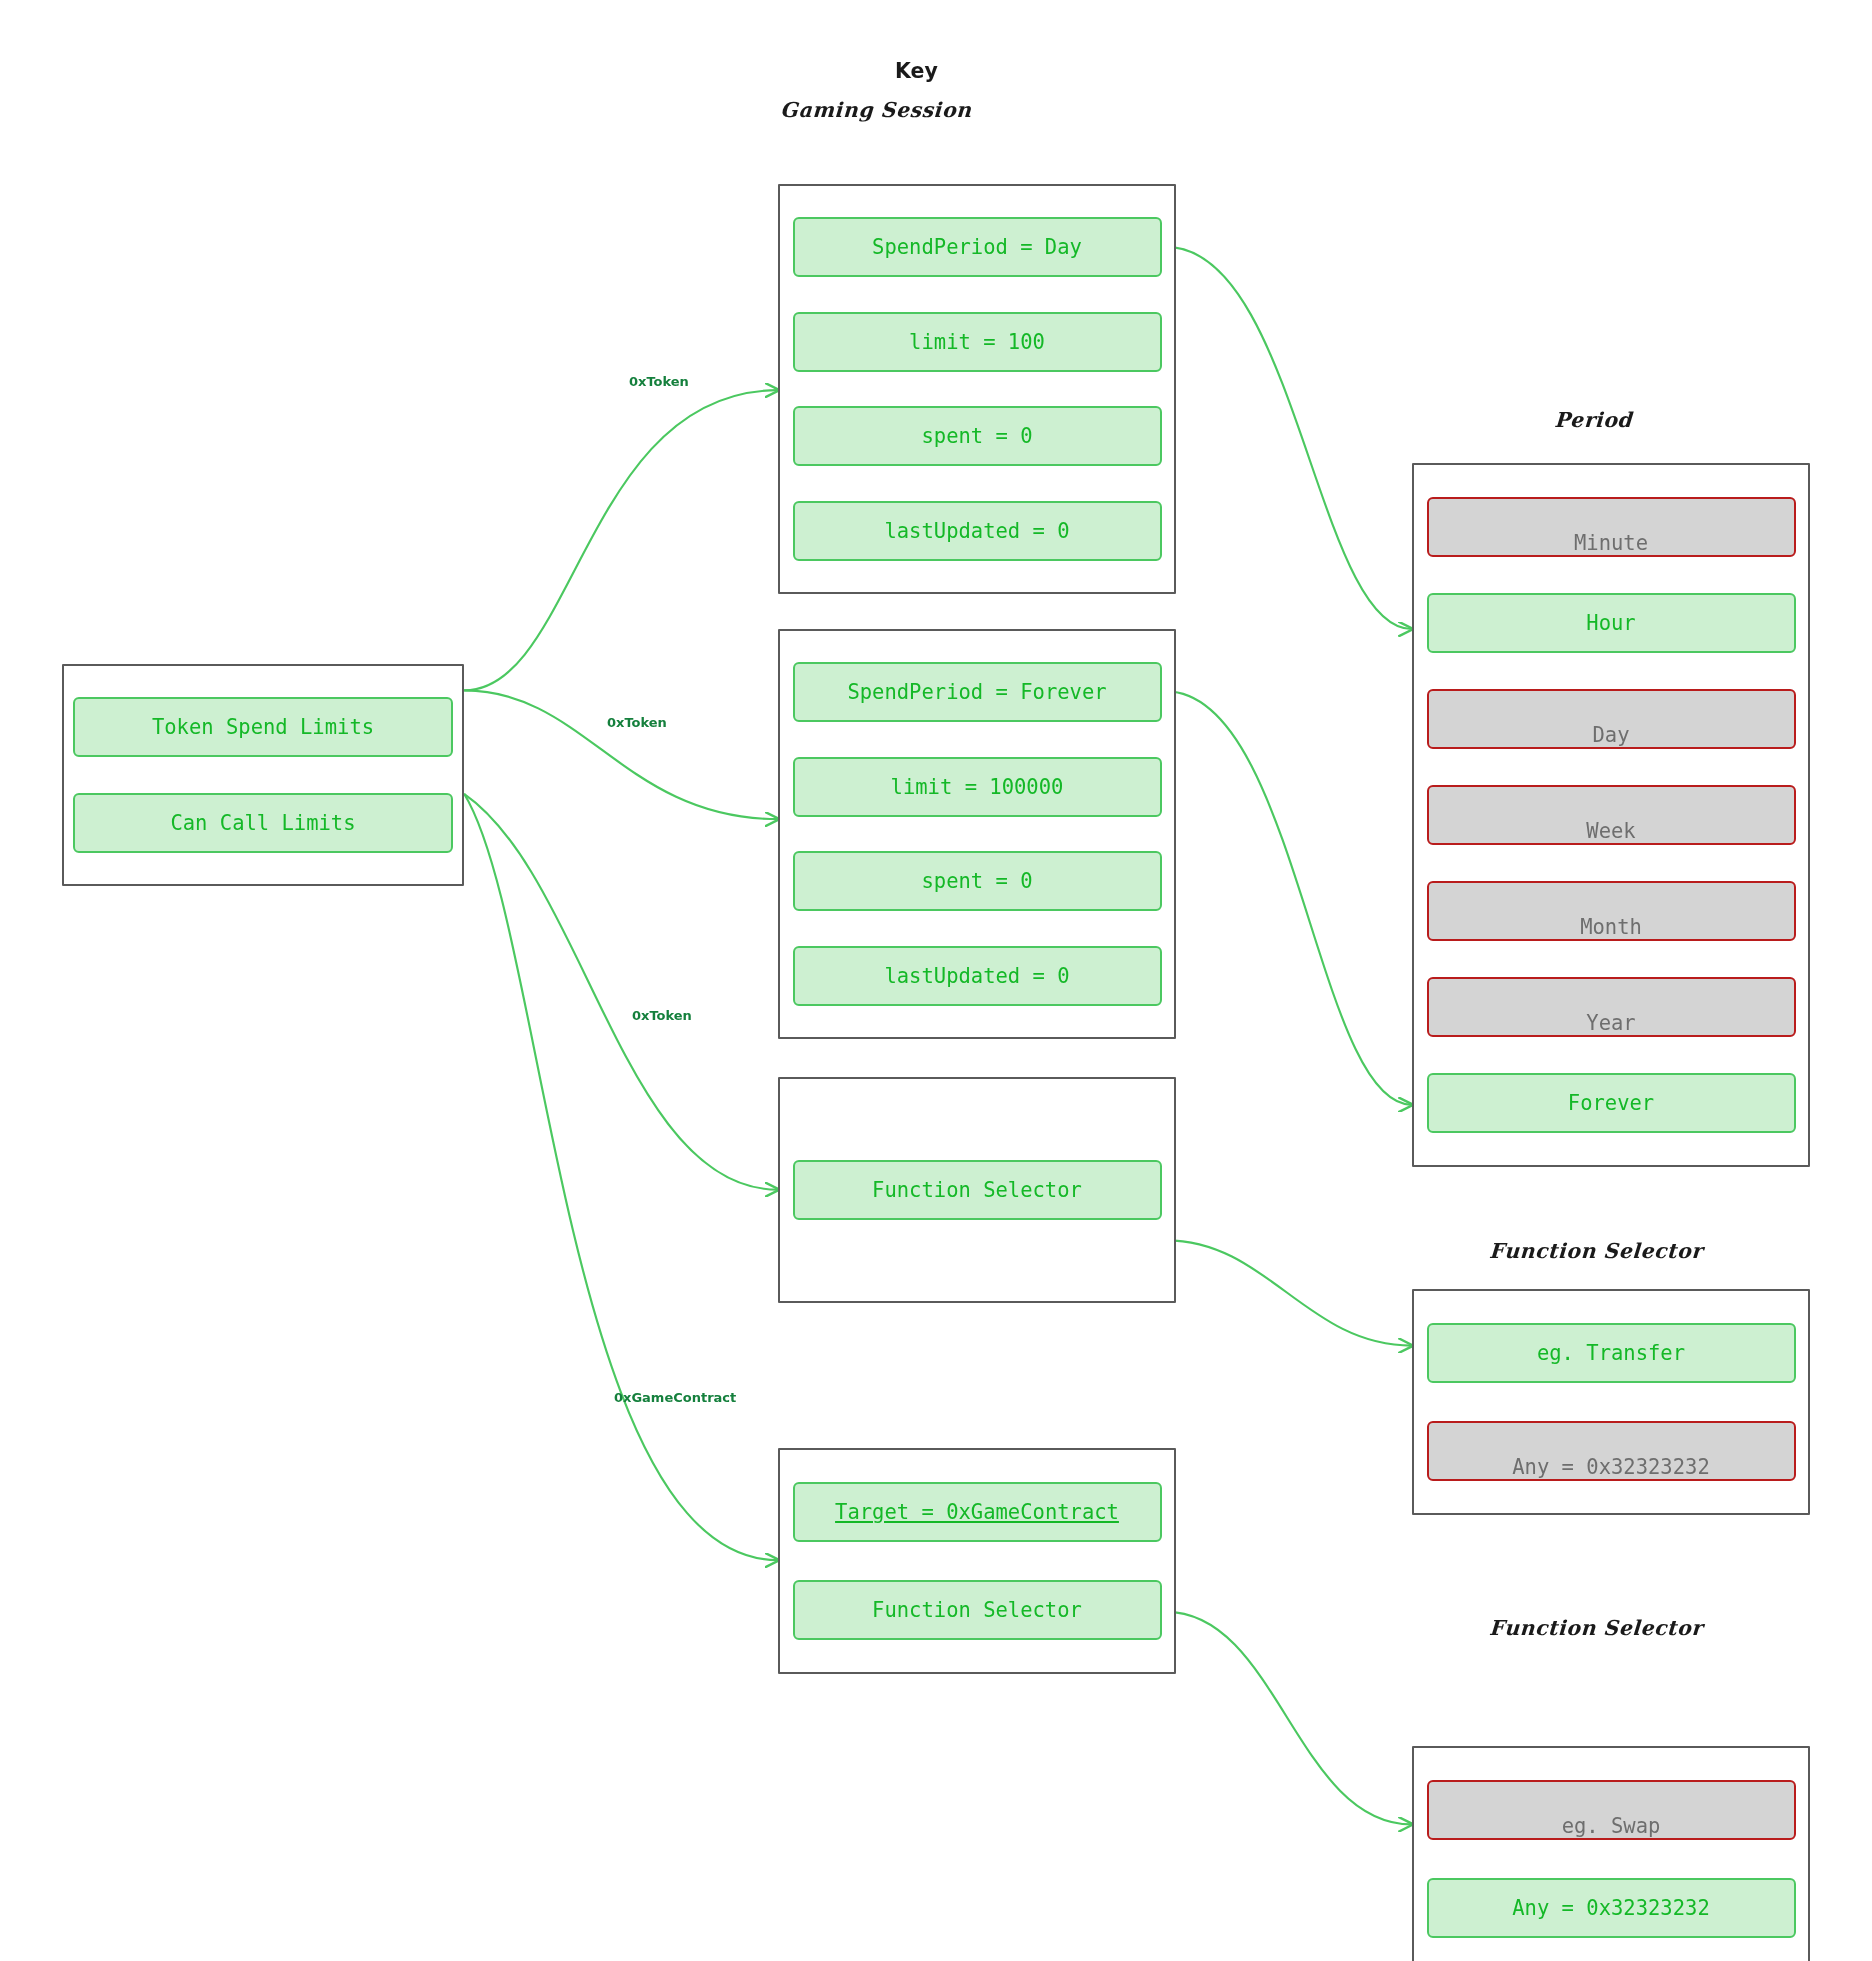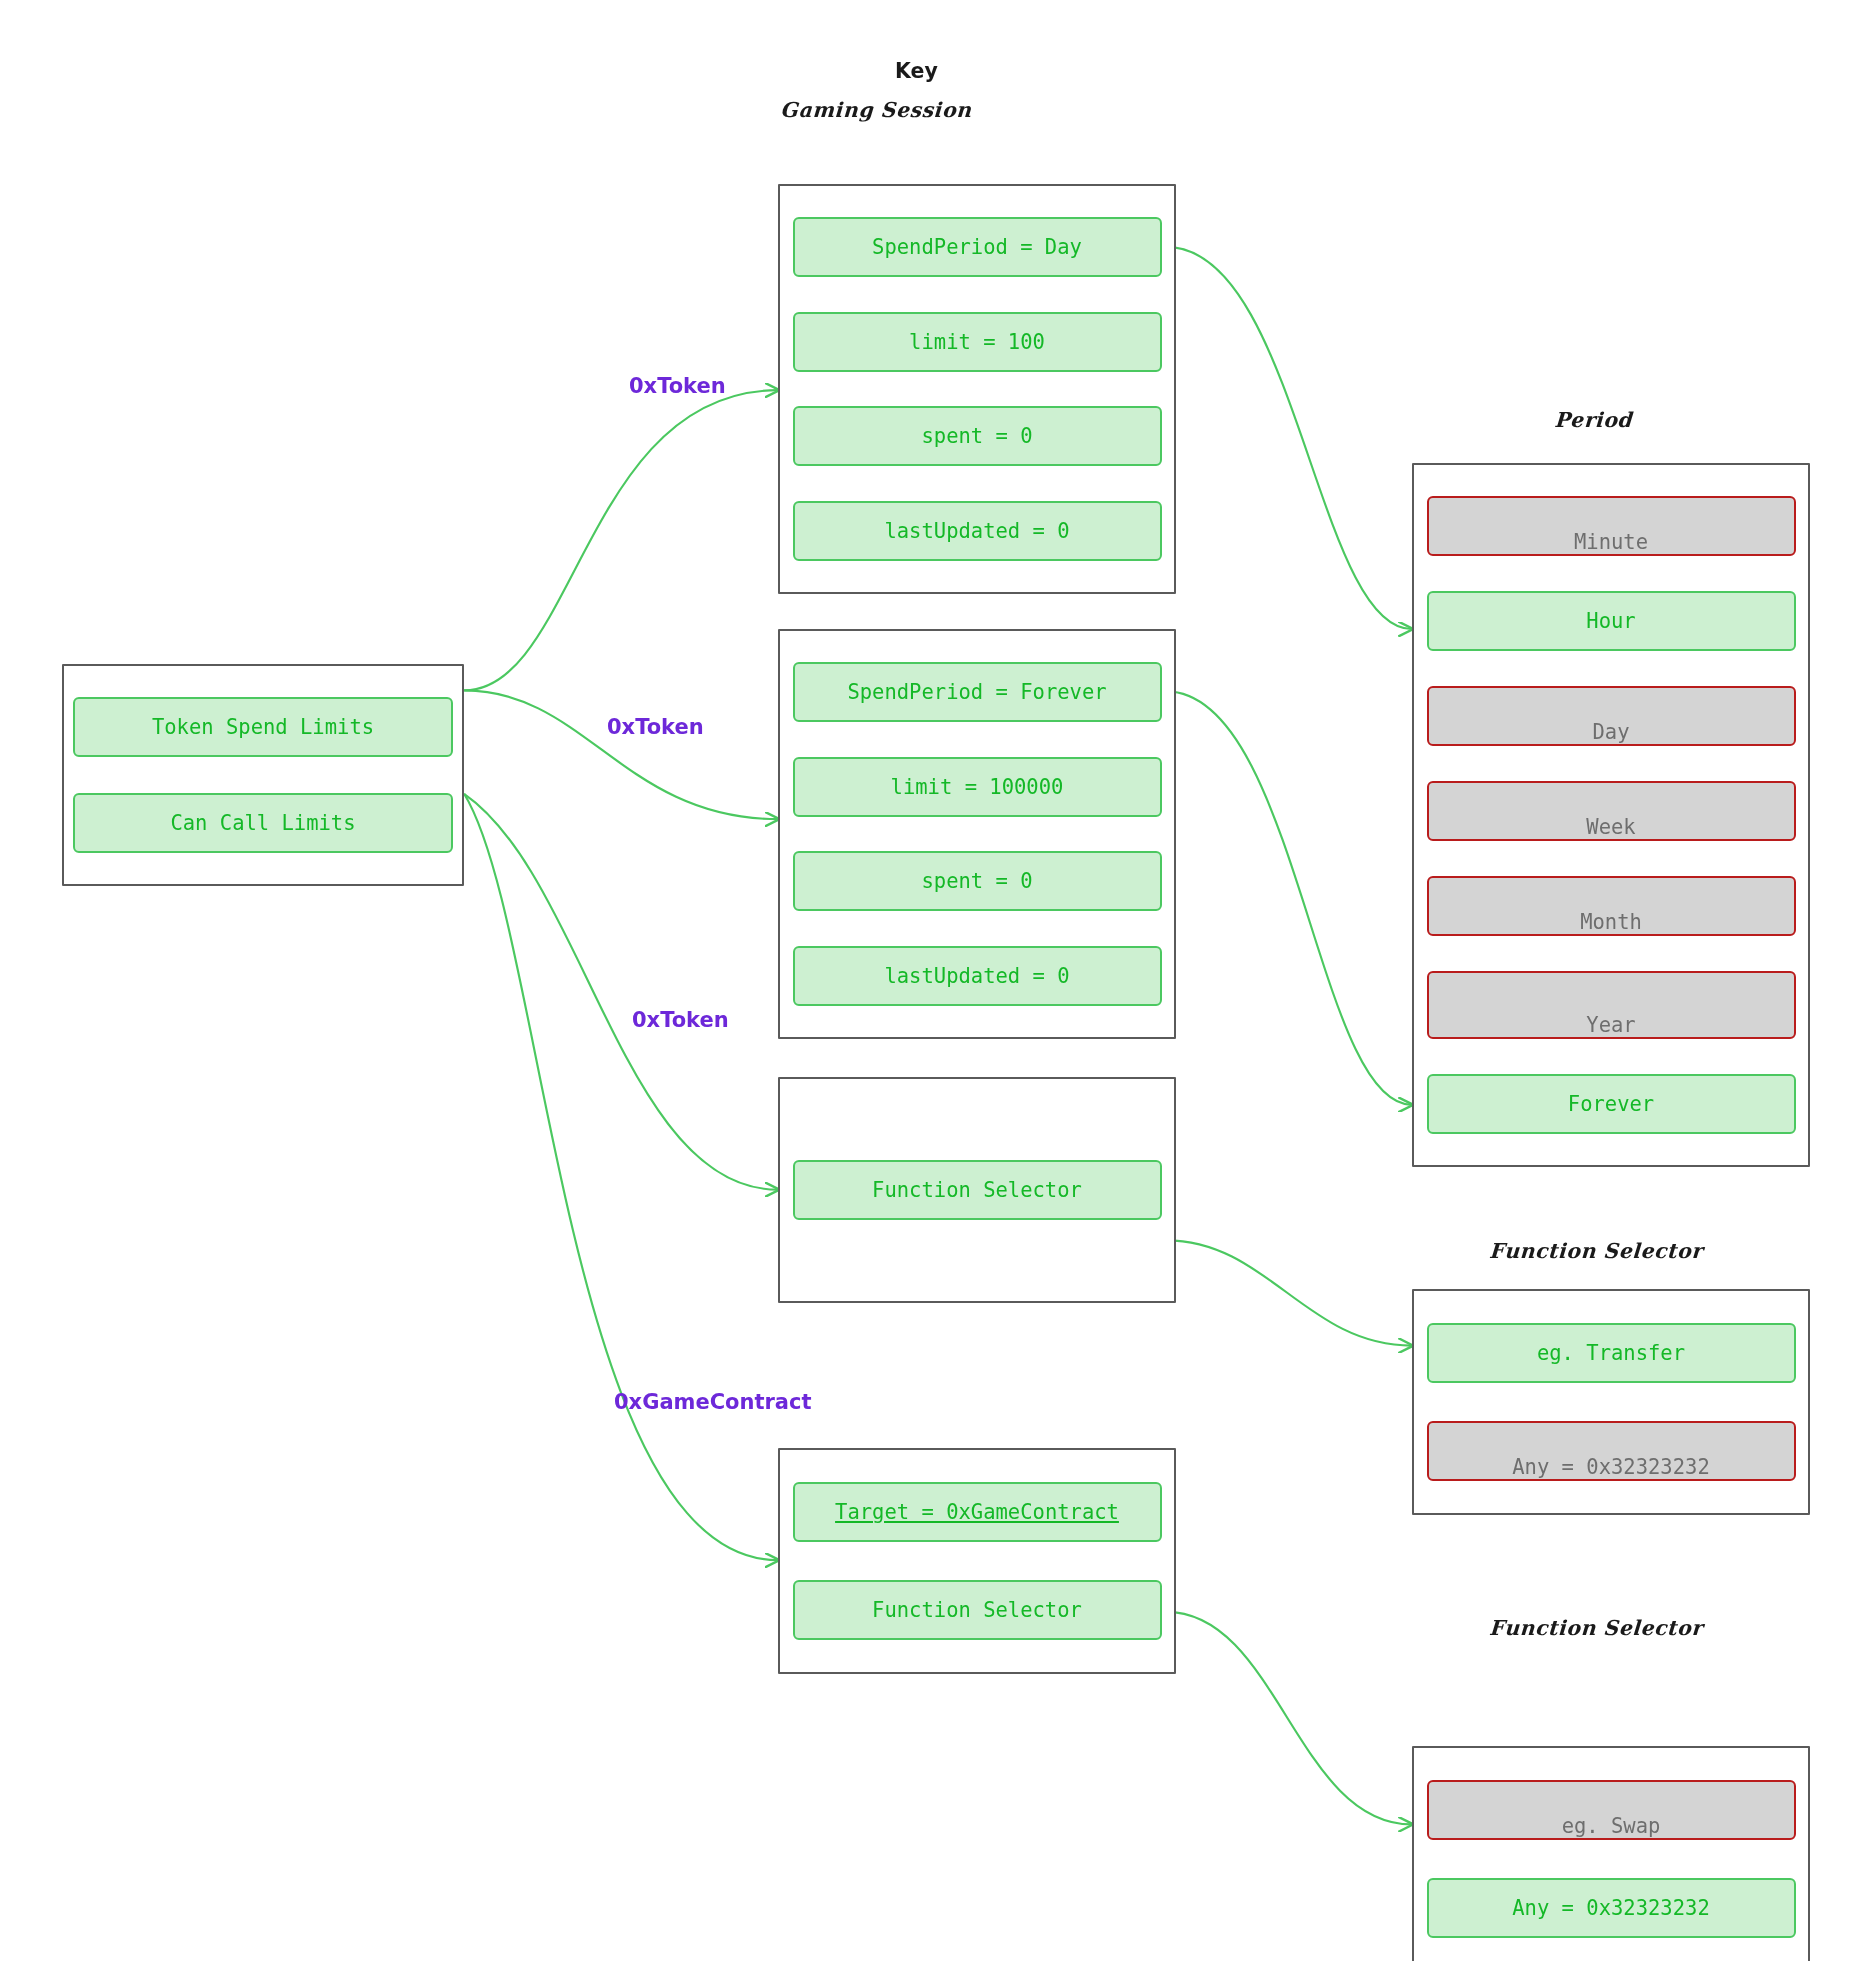--- a/index.html
+++ b/index.html
@@ -86,22 +86,22 @@
     border: 2px solid #b91c1c;
     color: #6e6e6e;
     align-items: flex-end;
   }
 
   
   .edge-label {
     position: absolute;
     font-family: "DejaVu Sans", sans-serif;
     font-weight: bold;
-    font-size: 21px;
-    color: #6d28d9;
+    font-size: 13px;
+    color: #15803d;
     white-space: nowrap;
   }
 </style>
 </head>
 <body>
 
 <div id="canvas">
 
   <svg id="edges" viewBox="0 0 1920 2011" xmlns="http://www.w3.org/2000/svg">
     <defs>
@@ -202,21 +202,21 @@
     </div>
     <div class="item grey" style="width:369px; height:60px;">
       <span>Day</span>
     </div>
     <div class="item grey" style="width:369px; height:60px;">
       <span>Week</span>
     </div>
     <div class="item grey" style="width:369px; height:60px;">
       <span>Month</span>
     </div>
-    <div class="item grey" style="width:369px; height:68px;">
+    <div class="item grey" style="width:369px; height:60px;">
       <span>Year</span>
     </div>
     <div class="item green" style="width:369px; height:60px;">
       <span>Forever</span>
     </div>
   </div>
 
   <div class="group" style="left:1412px; top:1289px; width:398px; height:226px;">
     <div class="item green" style="width:369px; height:60px;">
       <span>eg. Transfer</span>

